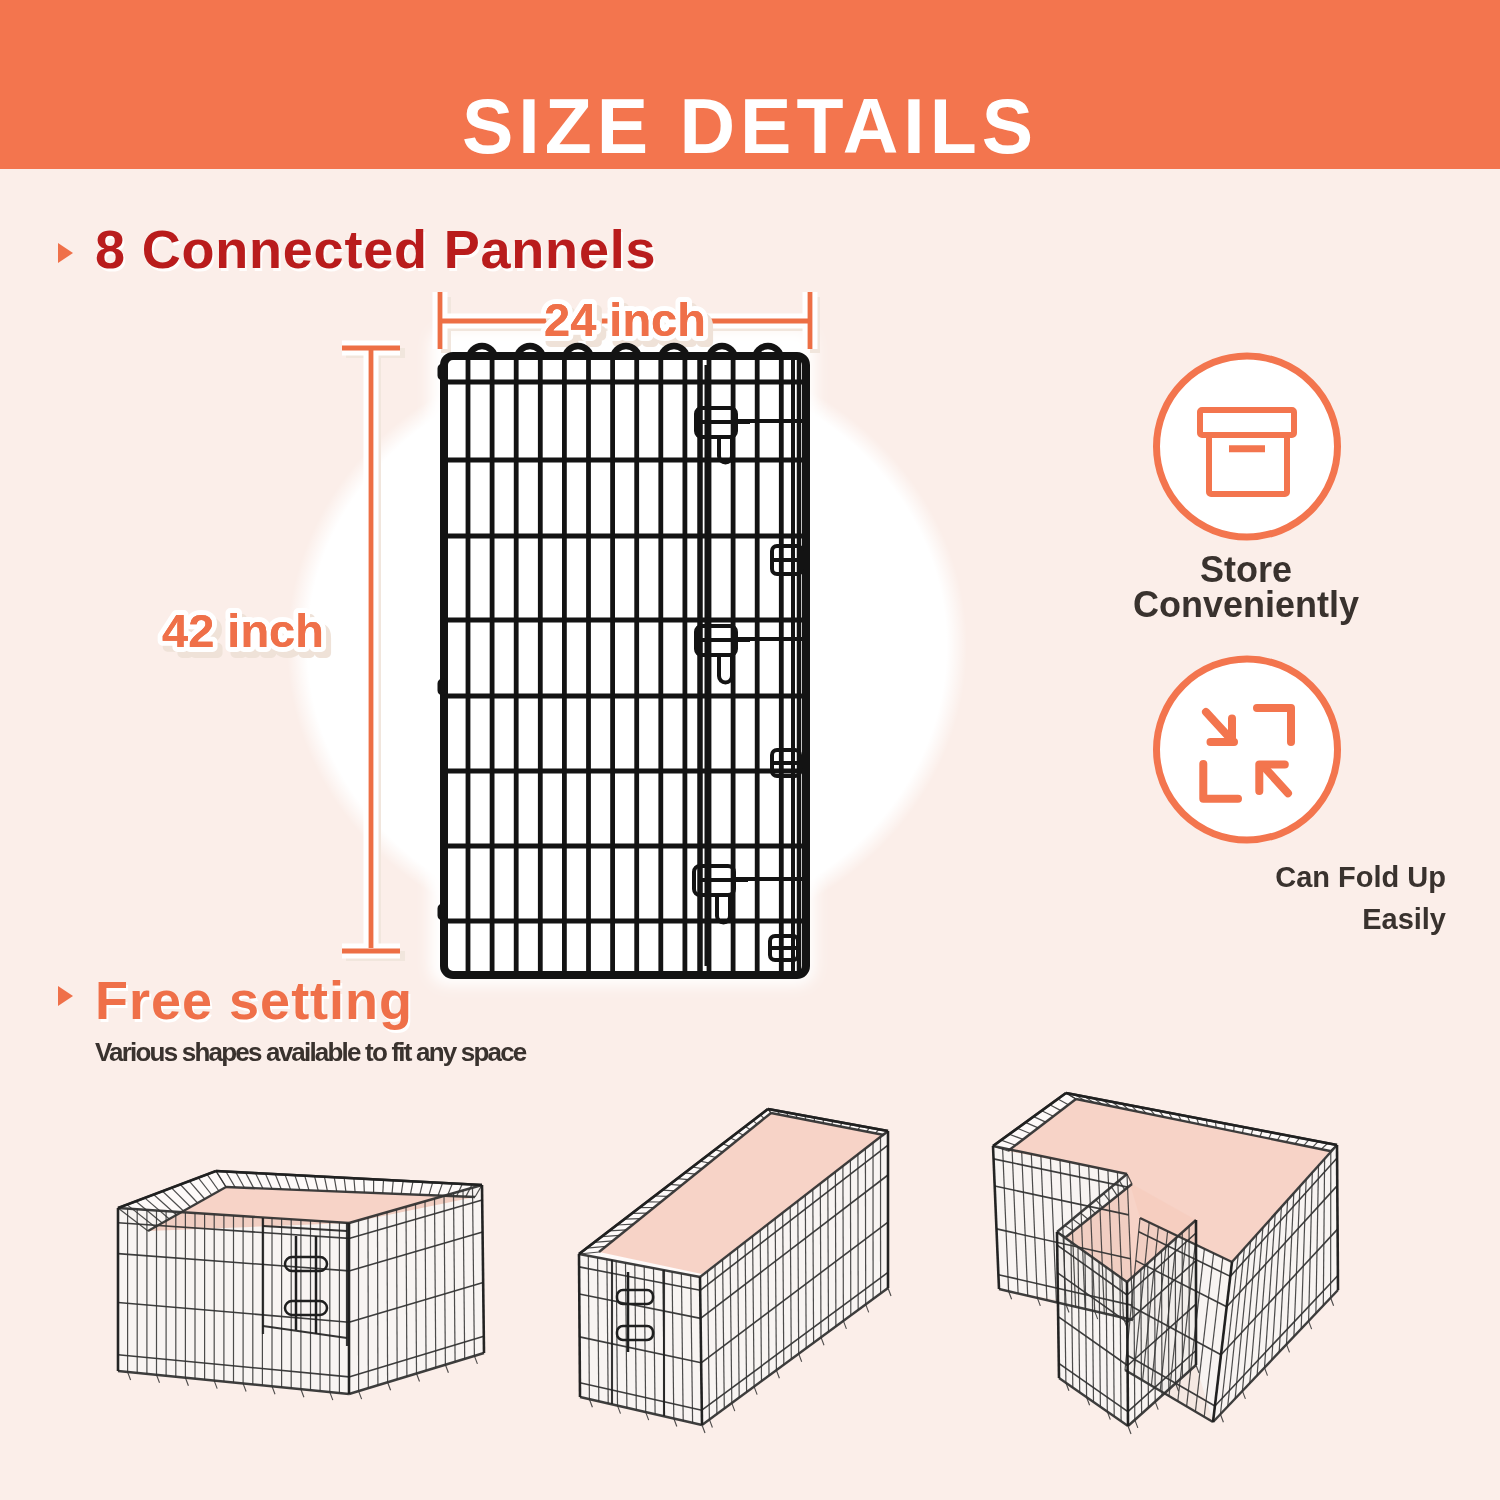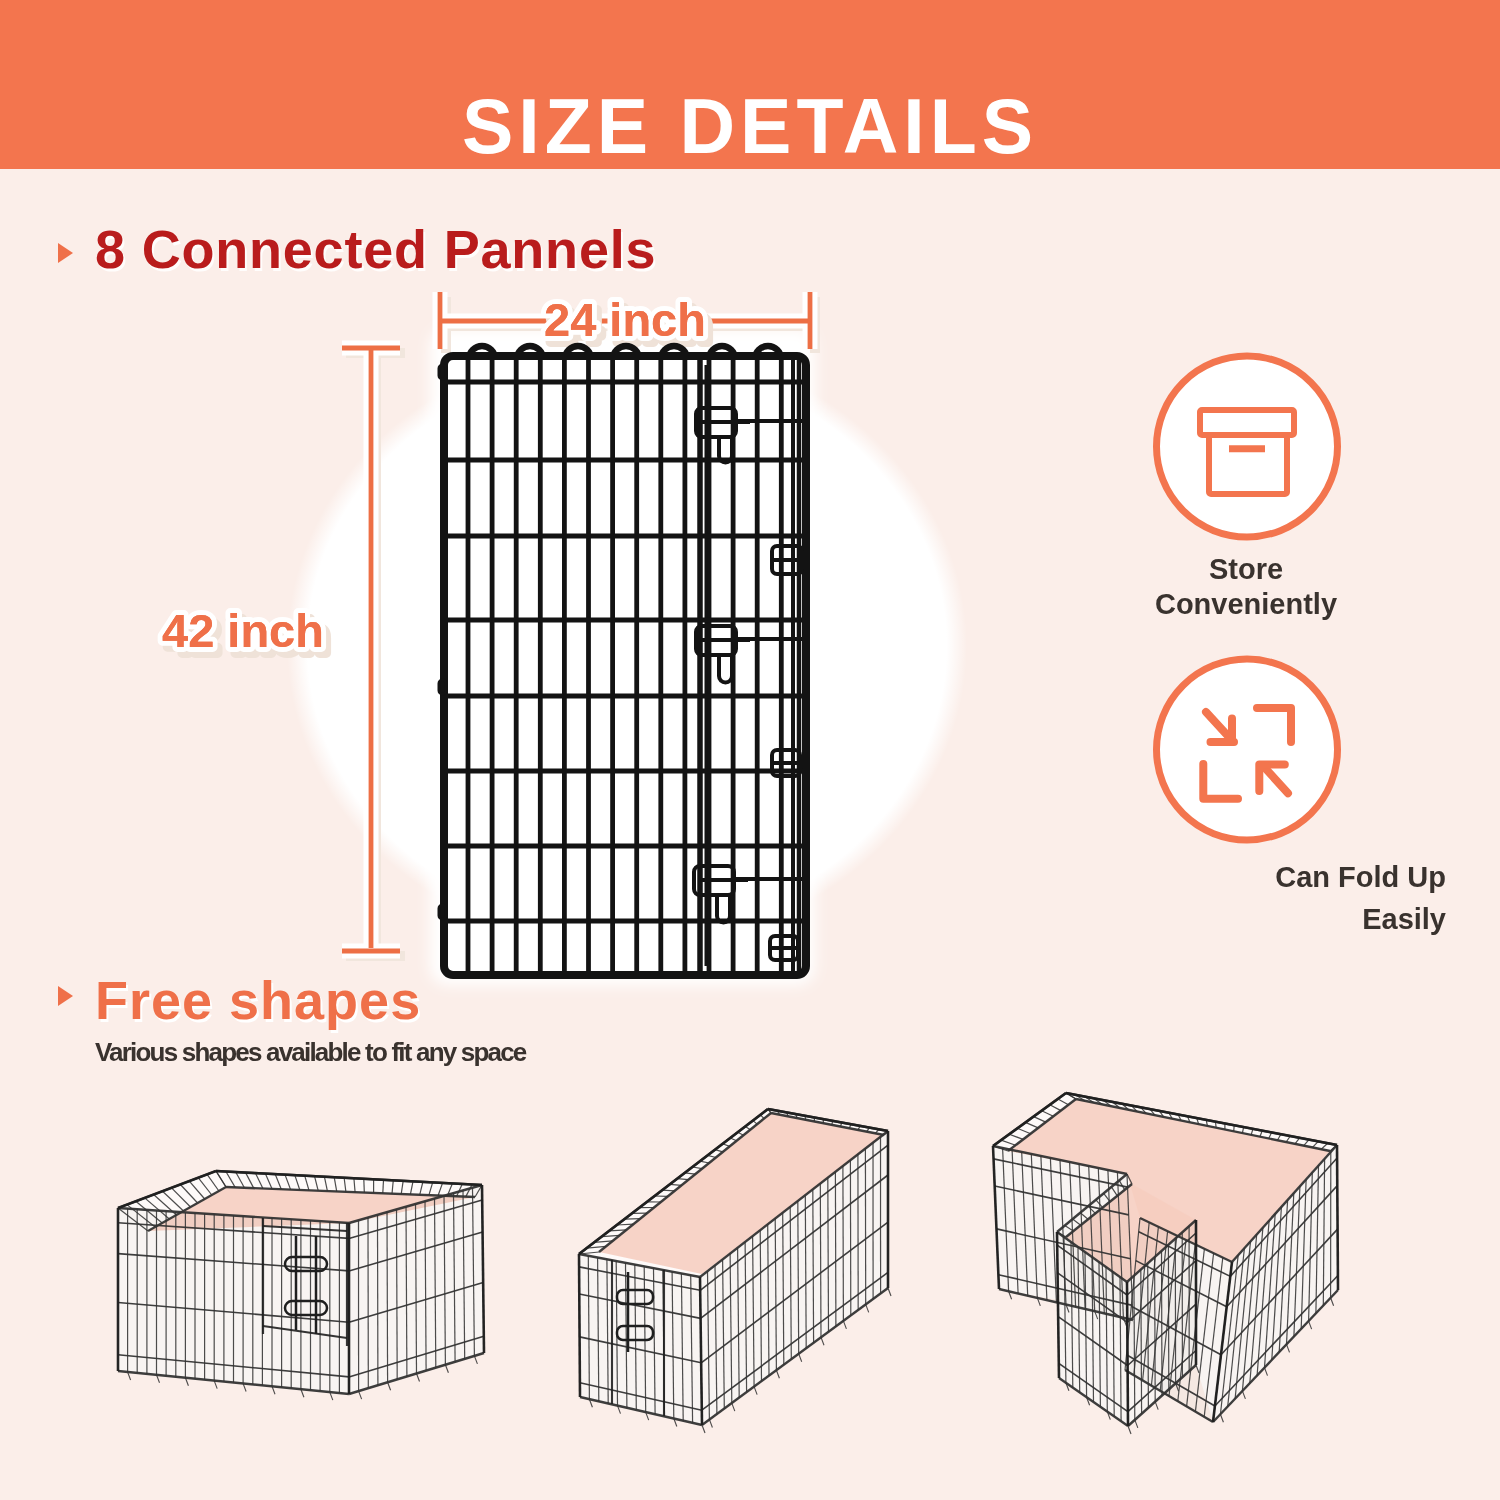--- a/index.html
+++ b/index.html
@@ -17,21 +17,21 @@
 <div class="banner"></div>
 
 <div class="title">SIZE DETAILS</div>
 
 <div class="tri1"></div>
 
 <div class="h1">8 Connected Pannels</div>
 
 <div class="tri2"></div>
 
-<div class="h2">Free shapes</div>
+<div class="h2">Free setting</div>
 
 <div class="sub">Various shapes available to fit any space</div>
 <svg width="1500" height="1500" viewBox="0 0 1500 1500">
     <defs>
       <radialGradient id="softw">
         <stop offset="0%" stop-color="#ffffff"></stop>
         <stop offset="94%" stop-color="#ffffff"></stop>
         <stop offset="100%" stop-color="#ffffff" stop-opacity="0"></stop>
       </radialGradient>
       <filter id="soft" x="-10%" y="-10%" width="120%" height="120%">
@@ -614,14 +614,14 @@
       <line x1="1337.0" y1="1145.0" x2="1338.0" y2="1290.0" stroke="#1f1f1f" stroke-width="2.6" stroke-opacity="0.95" stroke-linecap="butt"></line>
       <line x1="1232.0" y1="1262.0" x2="1213.0" y2="1422.0" stroke="#1f1f1f" stroke-width="2.6" stroke-opacity="0.95" stroke-linecap="butt"></line>
       <line x1="1057.0" y1="1232.0" x2="1059.0" y2="1378.0" stroke="#1f1f1f" stroke-width="2.6" stroke-opacity="0.95" stroke-linecap="butt"></line>
       <line x1="1127.0" y1="1282.0" x2="1128.0" y2="1426.0" stroke="#1f1f1f" stroke-width="2.6" stroke-opacity="0.95" stroke-linecap="butt"></line>
       <line x1="1196.0" y1="1220.0" x2="1196.0" y2="1365.0" stroke="#1f1f1f" stroke-width="2.6" stroke-opacity="0.95" stroke-linecap="butt"></line>
       <line x1="993.0" y1="1146.0" x2="1066.0" y2="1093.0" stroke="#1f1f1f" stroke-width="2.6" stroke-opacity="0.95" stroke-linecap="butt"></line>
       <line x1="1066.0" y1="1093.0" x2="1337.0" y2="1145.0" stroke="#1f1f1f" stroke-width="2.6" stroke-opacity="0.95" stroke-linecap="butt"></line>
     </g>
   </svg>
 
-<div style="position:absolute;left:1046px;top:552px;width:400px;text-align:center;color:#39322e;font-size:29px;font-weight:bold;line-height:35px;">Store<br>Conveniently</div>
+<div style="position:absolute;left:1046px;top:552px;width:400px;text-align:center;color:#39322e;font-size:36px;font-weight:bold;line-height:35px;">Store<br>Conveniently</div>
 
 <div style="position:absolute;left:1046px;top:856px;width:400px;text-align:right;color:#39322e;font-size:29px;font-weight:bold;line-height:42px;">Can Fold Up<br>Easily</div>
 </body></html>

